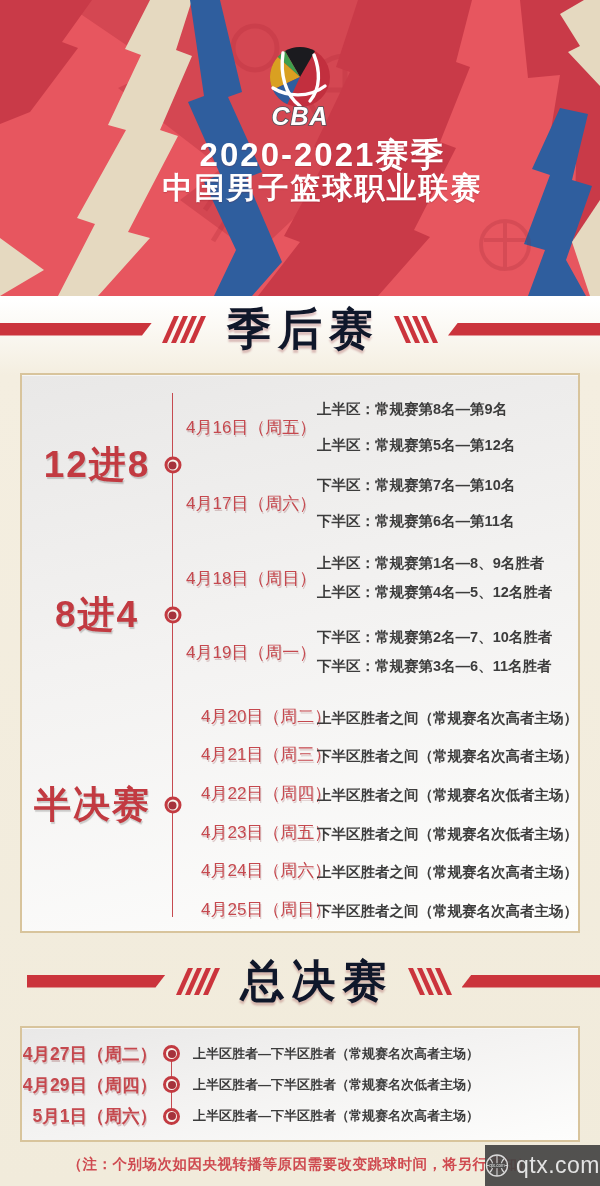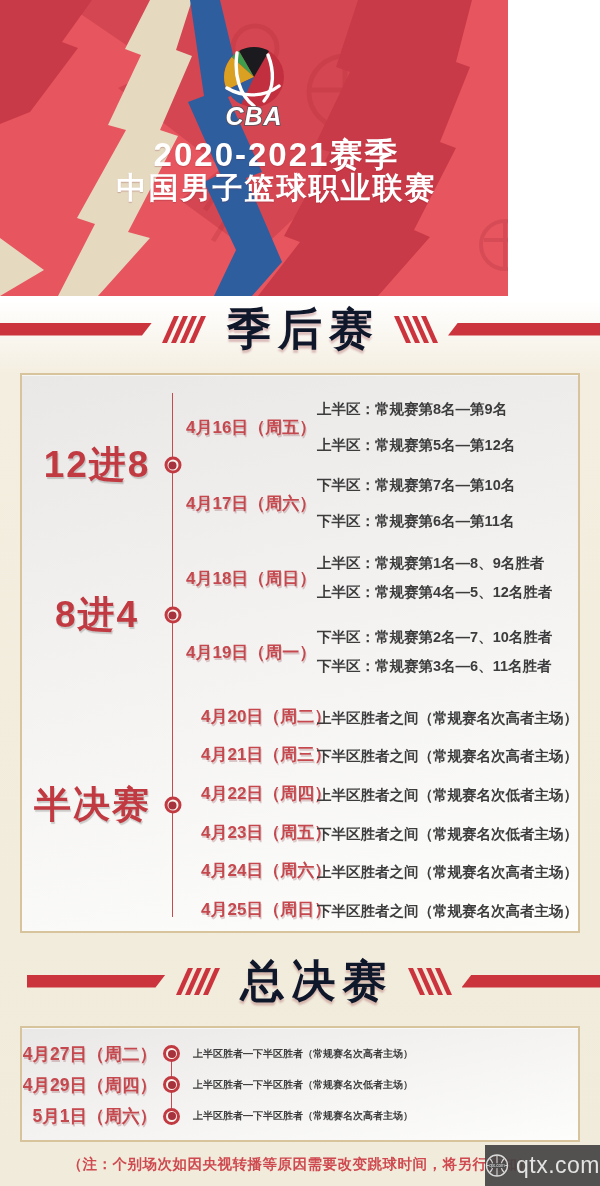--- a/index.html
+++ b/index.html
@@ -4,21 +4,21 @@
 <style>
   * { margin:0; padding:0; box-sizing:border-box; }
   html,body { width:600px; height:1186px; }
   body {
     position:relative; overflow:hidden;
     font-family:"Liberation Sans", sans-serif;
     background:linear-gradient(180deg, #ffffff 300px, #f4eee0 375px, #f1ebdb 100%);
   }
 
   
-  .banner { position:relative; width:508px; height:296px; background:#e7565f; overflow:hidden; }
+  .banner { position:relative; width:600px; height:296px; background:#e7565f; overflow:hidden; }
   .banner-art { position:absolute; left:0; top:0; }
   .logo-wrap { position:absolute; left:50%; top:44px; transform:translateX(-50%); }
   .banner-title { position:absolute; width:100%; text-align:center; color:#ffffff; font-weight:bold; letter-spacing:2px; text-shadow:0 1px 1px rgba(120,20,30,.25);padding-left:45px; }
   .banner-title.line1 { top:133px; font-size:33px; }
   .banner-title.line2 { top:168px; font-size:30px; }
 
   
   .section-header { display:flex; align-items:center; height:58px; }
   .section-header.playoffs { margin-top:4px; }
   .section-header.finals { margin-top:19px;padding-left:27px; }
@@ -43,38 +43,38 @@
   .stage-label { width:150px; display:flex; align-items:center; justify-content:center;
     font-size:37px; font-weight:900; color:#c23a41; letter-spacing:2px;
     text-shadow:1px 2px 1px rgba(0,0,0,.18); white-space:nowrap; }
   .bullseye { position:absolute; left:150.5px; top:50%; transform:translate(-50%,-50%);
     width:17px; height:17px; border:3px solid #c23a41; border-radius:50%;
     background:#f6f3ec; display:flex; align-items:center; justify-content:center; z-index:2; }
   .bullseye::after { content:""; width:8px; height:8px; border-radius:50%; background:#a5323c; }
 
   .stage-content { flex:1; display:flex; flex-direction:column; }
   .block { flex:1; display:flex; align-items:center; }
-  .mdate { width:145px; padding-left:14px; font-size:17px; font-weight:bold; color:#c5484e;
+  .mdate { width:145px; padding-left:14px; font-size:17px; font-weight:normal; color:#c5484e;
     white-space:nowrap; text-shadow:1px 1.5px 0 rgba(120,30,35,.22); }
   .block-lines { flex:1; display:flex; flex-direction:column; justify-content:center; }
   .s1 .block-lines { gap:17px; } .s2 .block-lines { gap:10px; }
   .desc { font-size:14.5px; font-weight:bold; color:#3c3c3c; white-space:nowrap; }
   .srow { flex:1; display:flex; align-items:flex-end;margin-left:24px; }
   .srow .mdate { width:130px; }
 
   
   .finals-box { margin-top:16px; height:116px; padding:10px 0 8px; display:flex; flex-direction:column; }
   .finals-line { position:absolute; left:149px; top:30px; bottom:28px; width:1px; background:#c64a50; }
   .frow { flex:1; display:flex; align-items:center; position:relative; z-index:1; }
   .frow .fdate { width:135px; text-align:right; font-size:17.5px; font-weight:bold; color:#c5484e;
     white-space:nowrap; text-shadow:1px 1.5px 0 rgba(120,30,35,.22); }
   .fbullseye { margin-left:6px; width:17px; height:17px; border:3px solid #c23a41; border-radius:50%;
     background:#f6f3ec; display:flex; align-items:center; justify-content:center; flex:none; }
   .fbullseye::after { content:""; width:8px; height:8px; border-radius:50%; background:#a5323c; }
-  .fdesc { margin-left:13px; font-size:10px; font-weight:bold; color:#3c3c3c; white-space:nowrap;text-align:center; }
+  .fdesc { margin-left:13px; font-size:13px; font-weight:bold; color:#3c3c3c; white-space:nowrap;text-align:center; }
 
   
   .footer-note { margin-top:13px; text-align:center; font-size:14.5px; font-weight:bold;
     color:#cf4a50; letter-spacing:.5px; white-space:nowrap; }
 
   .watermark { position:absolute; right:0; bottom:0; width:115px; height:41px;
     background:rgba(68,67,67,.92); display:flex; align-items:center; justify-content:center;
     gap:7px; z-index:5; }
   .wm-text { color:#e3e3e3; font-size:23px; letter-spacing:.5px; }
 </style>

